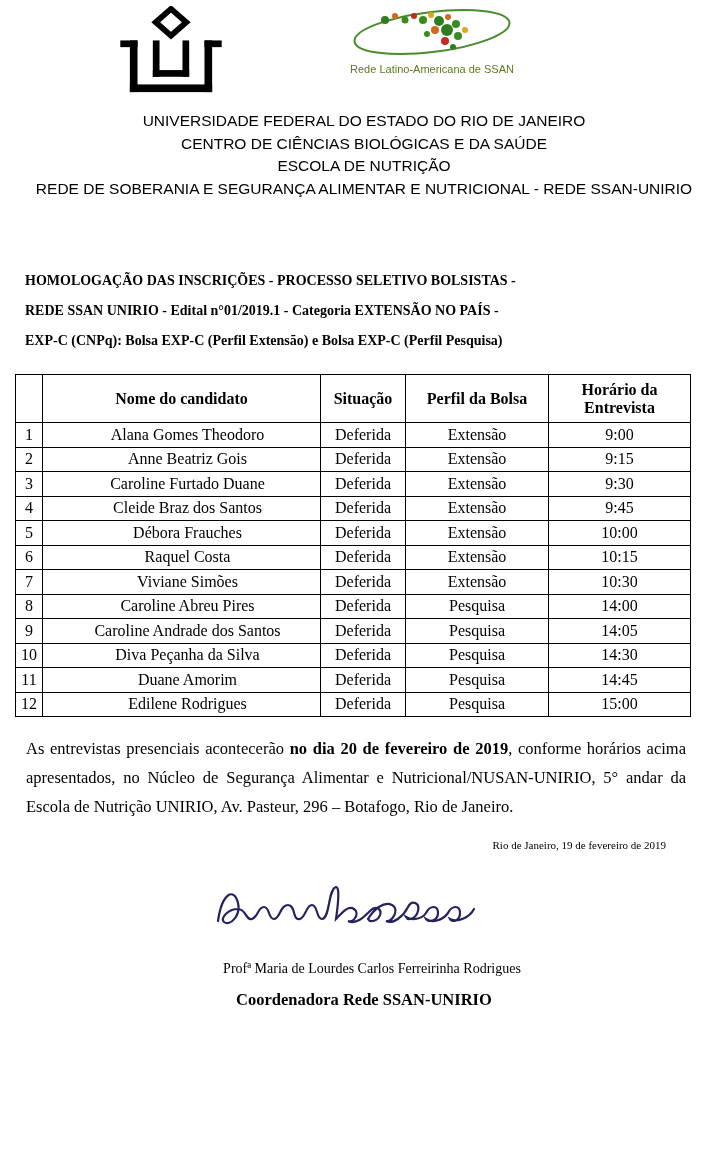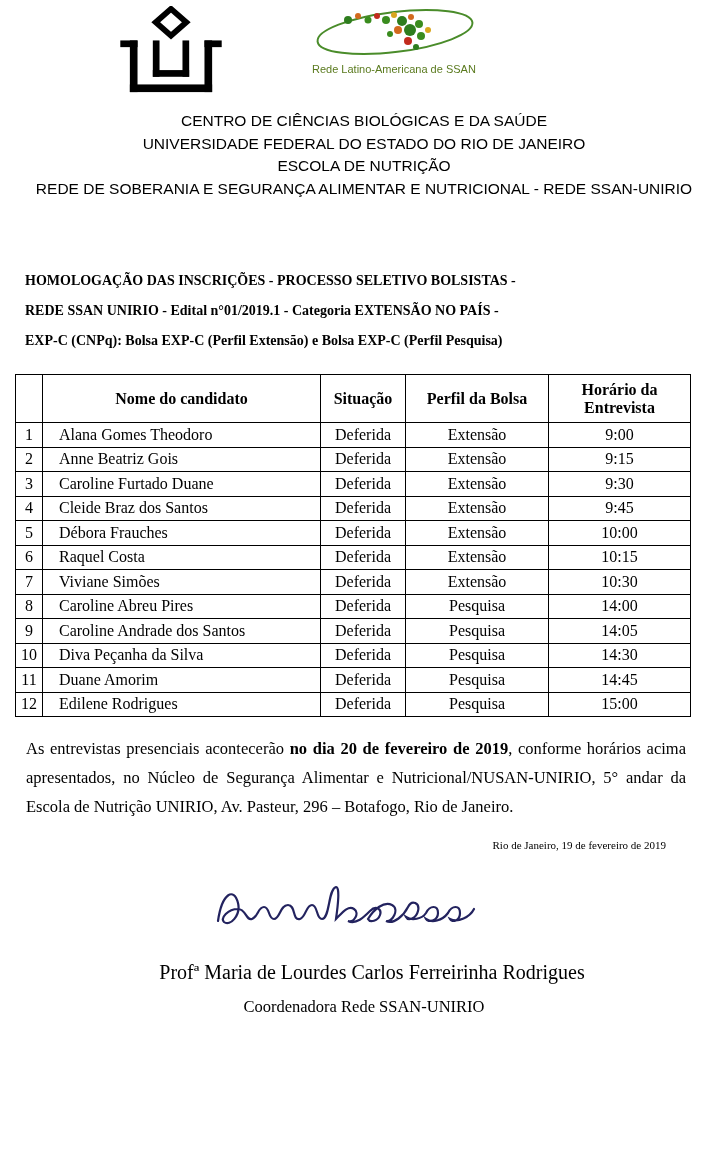--- a/index.html
+++ b/index.html
@@ -6,21 +6,21 @@
   html,body { background:#ffffff; }
   body {
     width:728px; height:1165px; overflow:hidden;
     font-family:"Liberation Serif", serif; color:#000;
   }
   .page { width:728px; height:1165px; position:relative; background:#fff; }
 
   
   .logos-row { display:flex; align-items:flex-start; padding-top:6px; }
   .unirio-logo { margin-left:118px; }
-  .ssan-logo { margin-left:88px; width:176px; }
+  .ssan-logo { margin-left:120px; width:176px; text-align:center; }
   .ssan-caption {
     font-family:"Liberation Sans", sans-serif;
     font-size:11px; color:#5a7a1e; margin-top:1px; white-space:nowrap;
   }
 
   
   .institution {
     text-align:center; margin-top:12px;
     font-family:"Liberation Sans", sans-serif;
     font-size:15.5px; line-height:22.5px; color:#000;
@@ -35,36 +35,36 @@
   
   table.candidates {
     border-collapse:collapse; margin:18px 0 0 15px;
     font-size:16px;
   }
   table.candidates th, table.candidates td {
     border:1px solid #000; text-align:center; vertical-align:middle;
   }
   table.candidates th { font-weight:bold; height:48px; padding:2px 6px; }
   table.candidates td { height:24.5px; padding:1px 4px; }
-  table.candidates td.name { text-align:left; padding-left:16px; }
+  table.candidates td.name { text-align:center; padding-left:16px; }
 
   
   .body-par {
     margin:17px 42px 0 26px;
     font-size:16.5px; line-height:29px; text-align:justify;
   }
   .date-line {
     margin-top:18px; margin-right:62px;
     text-align:right; font-size:11px;
   }
 
   
   .signature-wrap { text-align:center; margin-top:26px; margin-right:36px; }
-  .signer-name { text-align:center; margin-top:18px; font-size:20px;padding-left:16px; }
-  .signer-role { text-align:center; margin-top:13px; font-size:16.5px; }
+  .signer-name { text-align:center; margin-top:18px; font-size:14px;padding-left:16px; }
+  .signer-role { text-align:center; margin-top:13px; font-size:16.5px;font-weight:bold; }
 </style>
 </head>
 <body>
 
 <div class="page">
 
   <div class="logos-row">
     <div class="unirio-logo">
       <svg width="106" height="88" viewBox="0 0 110 92" aria-hidden="true">
         <polygon points="55,3 71,17 55,31 39,17" fill="#ffffff" stroke="#000000" stroke-width="6"></polygon>
@@ -96,22 +96,22 @@
         <circle cx="96" cy="35" r="4" fill="#c22b1e"></circle>
         <circle cx="104" cy="41" r="3" fill="#2e7d1e"></circle>
         <circle cx="116" cy="24" r="3" fill="#d9a61e"></circle>
         <circle cx="78" cy="28" r="3" fill="#3a8c1e"></circle>
       </svg>
       <div class="ssan-caption">Rede Latino-Americana de SSAN</div>
     </div>
   </div>
 
   <div class="institution">
+    <div>UNIVERSIDADE FEDERAL DO ESTADO DO RIO DE JANEIRO</div>
     <div>CENTRO DE CIÊNCIAS BIOLÓGICAS E DA SAÚDE</div>
-    <div>UNIVERSIDADE FEDERAL DO ESTADO DO RIO DE JANEIRO</div>
     <div>ESCOLA DE NUTRIÇÃO</div>
     <div>REDE DE SOBERANIA E SEGURANÇA ALIMENTAR E NUTRICIONAL - REDE SSAN-UNIRIO</div>
   </div>
 
   <div class="doc-title">
     <div>HOMOLOGAÇÃO DAS INSCRIÇÕES - PROCESSO SELETIVO BOLSISTAS -</div>
     <div>REDE SSAN UNIRIO - Edital  n°01/2019.1 - Categoria EXTENSÃO NO PAÍS -</div>
     <div>EXP-C (CNPq): Bolsa EXP-C (Perfil Extensão) e  Bolsa EXP-C (Perfil Pesquisa)</div>
   </div>
 

